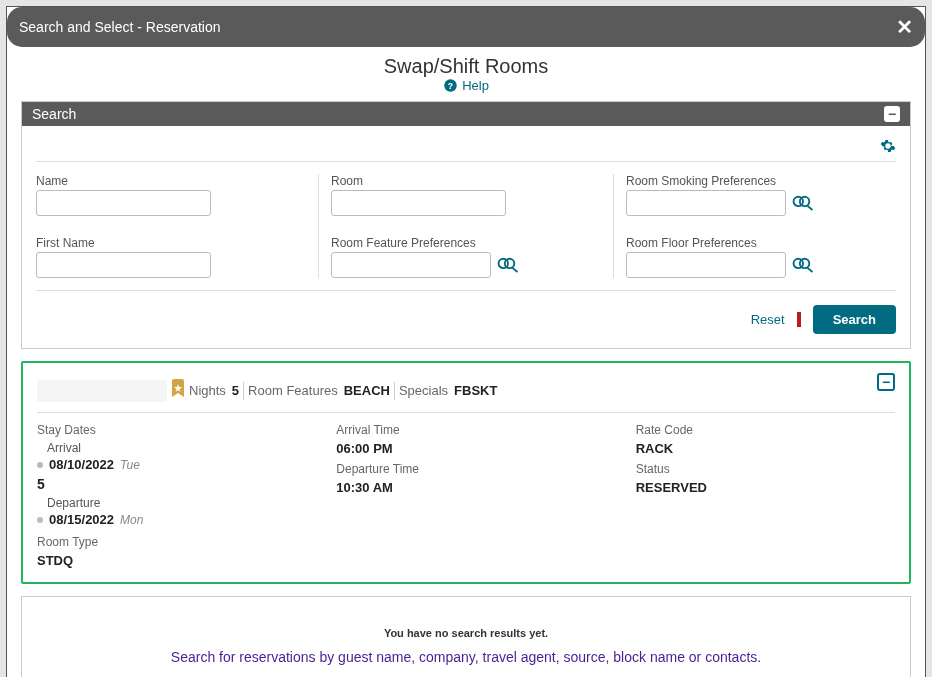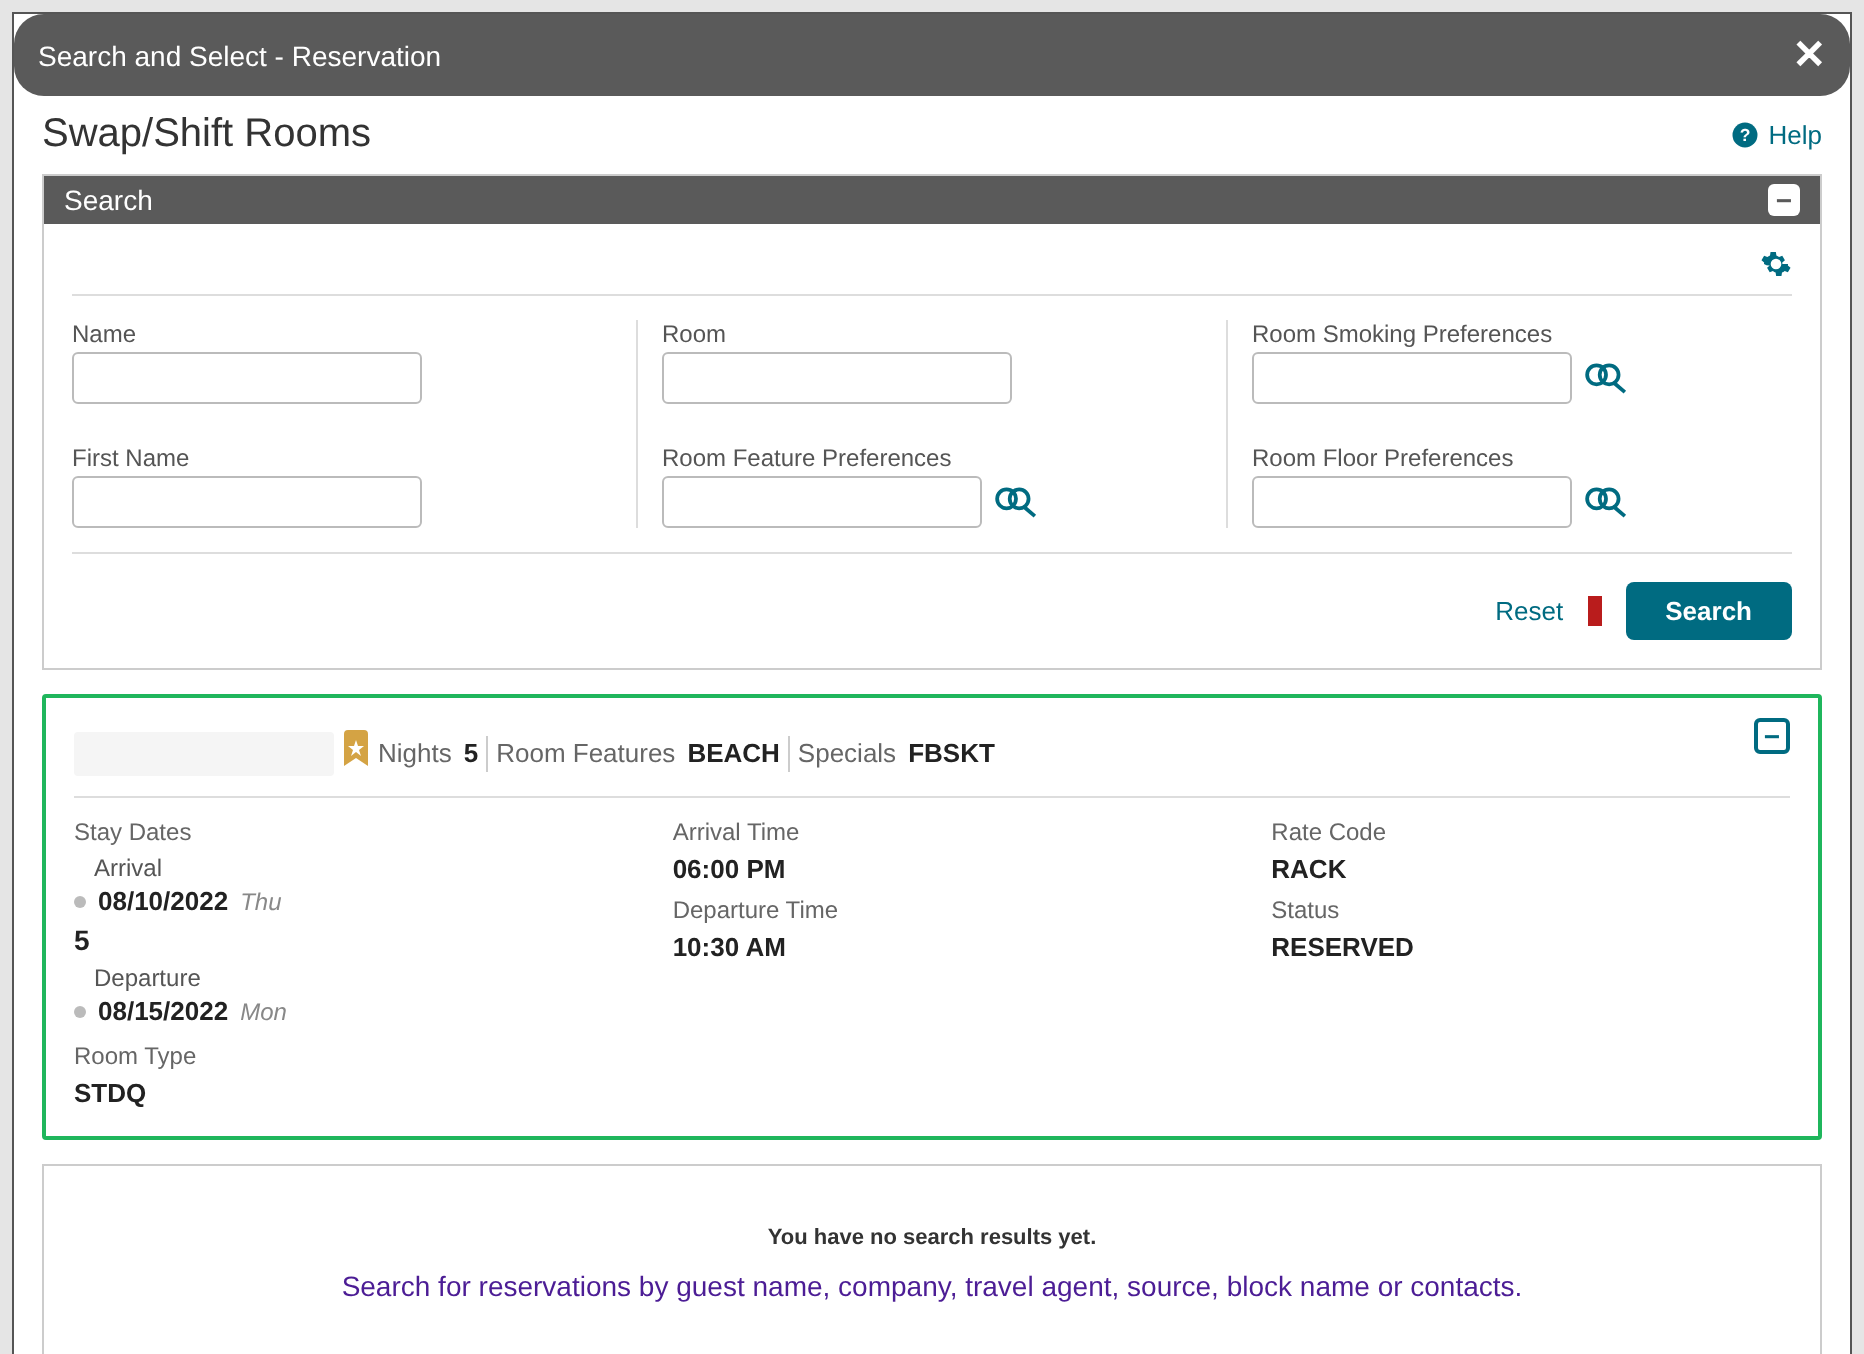--- a/index.html
+++ b/index.html
@@ -31,20 +31,21 @@
     font-size: 20px;
     font-weight: bold;
     cursor: pointer;
     color: #fff;
   }
   .page-title-row {
     display: flex;
     justify-content: space-between;
     align-items: center;
     padding: 8px 14px;
+    flex-direction: column;
   }
   .page-title {
     font-size: 20px;
     font-weight: 400;
     color: #333;
   }
   .help-link {
     color: #006b81;
     font-size: 13px;
     display: flex;
@@ -140,21 +141,21 @@
     justify-content: flex-end;
     align-items: center;
     gap: 12px;
     padding-top: 14px;
   }
   .btn-link {
     color: #006b81;
     font-size: 13px;
     cursor: pointer;
     padding-right: 12px;
-    border-right: 7px solid #b91c1c;
+    border-right: 4px solid #b91c1c;
   }
   .btn-primary {
     background: #006b81;
     color: #fff;
     border: none;
     border-radius: 4px;
     padding: 7px 20px;
     font-size: 13px;
     font-weight: 600;
     cursor: pointer;
@@ -388,21 +389,21 @@
       </div>
 
       <div class="result-details">
 
         <div class="detail-col">
           <span class="heading">Stay Dates</span>
           <span style="margin-left:10px;">Arrival</span>
           <div class="date-row">
             <span class="dot"></span>
             <span class="date">08/10/2022</span>
-            <span class="dow">Thu</span>
+            <span class="dow">Tue</span>
           </div>
           <span class="big-num">5</span>
           <span style="margin-left:10px;">Departure</span>
           <div class="date-row">
             <span class="dot"></span>
             <span class="date">08/15/2022</span>
             <span class="dow">Mon</span>
           </div>
           <span class="heading" style="margin-top:6px;">Room Type</span>
           <span class="strong">STDQ</span>

